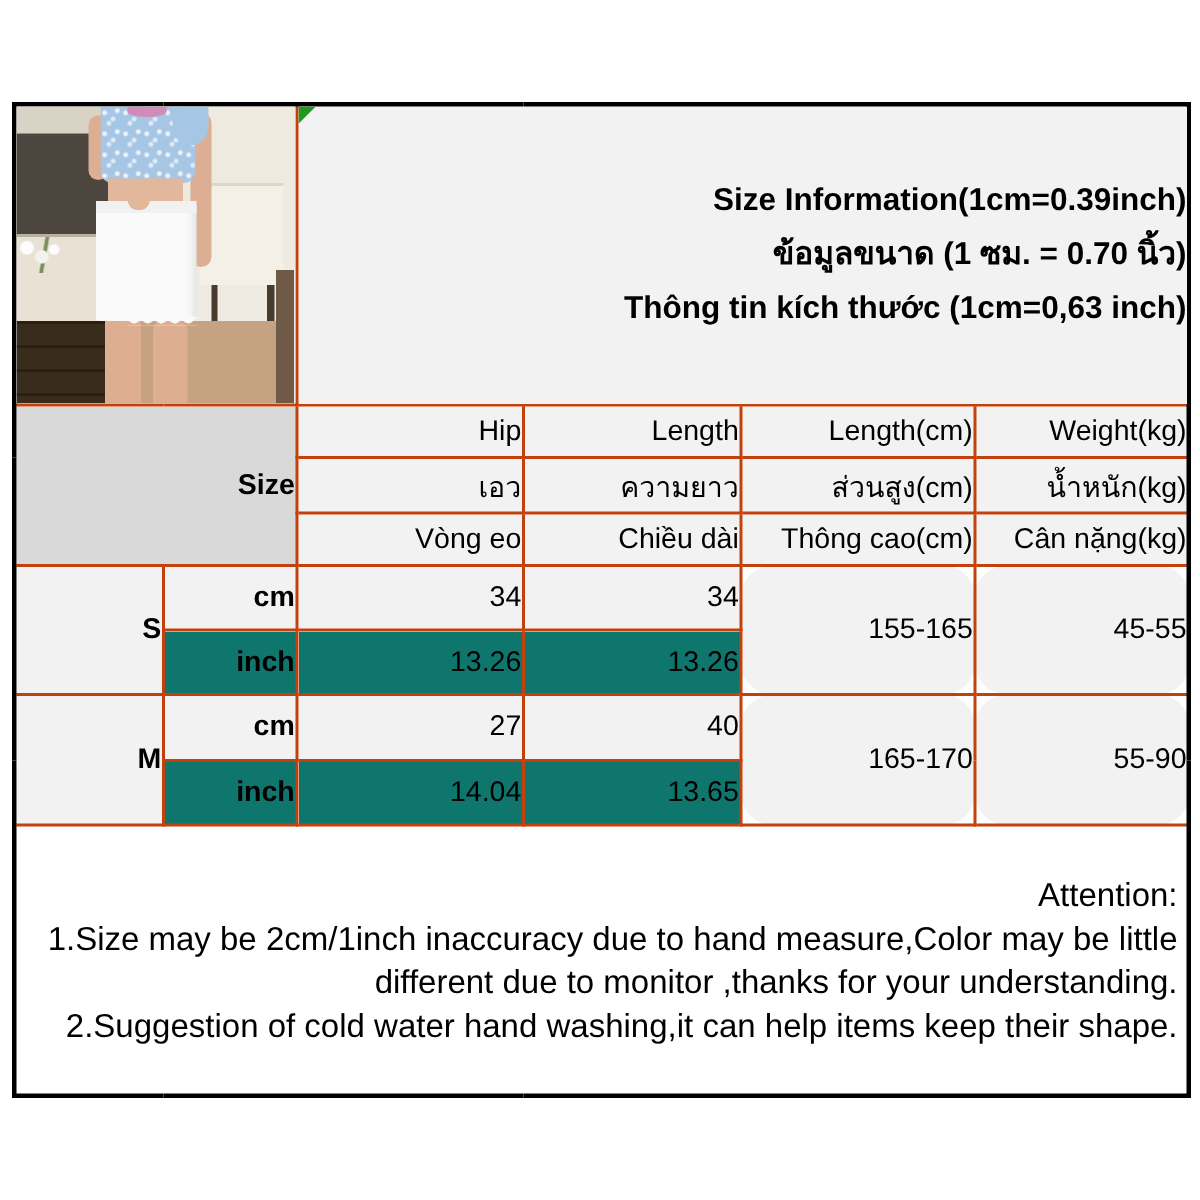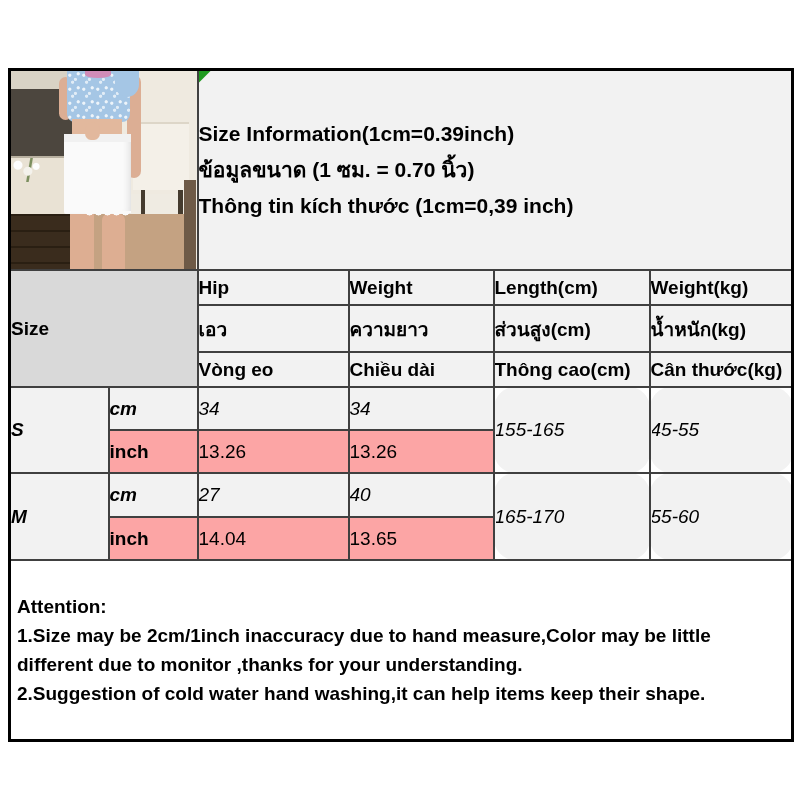--- a/index.html
+++ b/index.html
@@ -12,55 +12,55 @@
   .sheet { position: absolute; left: 0; top: 0; width: 800px; height: 800px; background: #fff; }
 
   table.size-table {
     position: absolute; left: 8px; top: 68px;
     width: 783px; height: 660px;
     border-collapse: collapse;
     table-layout: fixed;
     border: 3px solid #000;
   }
   table.size-table td {
-    border: 2px solid #404040;
-    text-align: left;
+    border: 2px solid #c2410c;
+    text-align: right;
     vertical-align: middle;
     font-size: 19px;
     overflow: hidden;
   }
 
   
   td.title-cell { background: #f2f2f2; position: relative; }
   .title-line { font-weight: bold; font-size: 21px; line-height: 36px; }
   .corner-triangle {
     position: absolute; left: 0; top: 0; width: 12px; height: 12px;
     background: #1f9a1f;
     clip-path: polygon(0 0, 100% 0, 0 100%);
   }
 
   
-  td.head { background: #f2f2f2; font-weight: bold; font-size: 18px; }
+  td.head { background: #f2f2f2; font-weight: normal; font-size: 18px; }
   td.size-corner { background: #d9d9d9; font-weight: bold; font-size: 38px; }
 
   
   td.size-label { background: #d9d9d9; font-weight: bold; }
   td.unit { font-weight: bold; }
-  tr.row-cm td { background: #f2f2f2; font-style: italic; }
-  tr.row-inch td { background: #fca5a5; }
+  tr.row-cm td { background: #f2f2f2; }
+  tr.row-inch td { background: #0f766e; }
   td.merged-val { background: #f2f2f2; border-radius: 21px; }
 
   
   td.attention-cell {
     background: #fff;
     text-align: left;
     vertical-align: top;
     padding: 4px 6px;
   }
-  .attention-text { font-size: 19px; line-height: 29px; font-weight: bold; }
+  .attention-text { font-size: 22px; line-height: 29px; font-weight: normal; }
 
   
   td.photo-cell { padding: 0; background: #fff; }
   .photo {
     position: relative; width: 100%; height: 198px;
     overflow: hidden; background: #efebe2;
   }
   .photo div { position: absolute; }
   .ph-wall-top      { left: 0; top: 0; width: 60%; height: 9%;  background: #d9d3c5; }
   .ph-dark-panel    { left: 0; top: 9%; width: 46%; height: 34%; background: #4c463e; }
@@ -149,42 +149,42 @@
           <div class="ph-waistband"></div>
           <div class="ph-hand"></div>
           <div class="ph-hem-inner"></div>
           <div class="ph-hem-outer"></div>
         </div>
       </td>
       <td colspan="4" class="title-cell">
         <div class="corner-triangle"></div>
         <div class="title-line">Size Information(1cm=0.39inch)</div>
         <div class="title-line">ข้อมูลขนาด (1 ซม. = 0.70 นิ้ว)</div>
-        <div class="title-line">Thông tin kích thước (1cm=0,39 inch)</div>
+        <div class="title-line">Thông tin kích thước (1cm=0,63 inch)</div>
       </td>
     </tr>
 
     <tr style="height:35px">
       <td colspan="2" rowspan="3" class="size-corner">Size</td>
       <td class="head">Hip</td>
-      <td class="head">Weight</td>
+      <td class="head">Length</td>
       <td class="head">Length(cm)</td>
       <td class="head">Weight(kg)</td>
     </tr>
-    <tr style="height:47px">
+    <tr style="height:37px">
       <td class="head">เอว</td>
       <td class="head">ความยาว</td>
       <td class="head">ส่วนสูง(cm)</td>
       <td class="head">น้ำหนัก(kg)</td>
     </tr>
     <tr style="height:35px">
       <td class="head">Vòng eo</td>
       <td class="head">Chiều dài</td>
       <td class="head">Thông cao(cm)</td>
-      <td class="head">Cân thước(kg)</td>
+      <td class="head">Cân nặng(kg)</td>
     </tr>
 
     <tr class="row-cm" style="height:43px">
       <td rowspan="2" class="size-label">S</td>
       <td class="unit">cm</td>
       <td>34</td>
       <td>34</td>
       <td rowspan="2" class="merged-val">155-165</td>
       <td rowspan="2" class="merged-val">45-55</td>
     </tr>
@@ -193,21 +193,21 @@
       <td>13.26</td>
       <td>13.26</td>
     </tr>
 
     <tr class="row-cm" style="height:44px">
       <td rowspan="2" class="size-label">M</td>
       <td class="unit">cm</td>
       <td>27</td>
       <td>40</td>
       <td rowspan="2" class="merged-val">165-170</td>
-      <td rowspan="2" class="merged-val">55-60</td>
+      <td rowspan="2" class="merged-val">55-90</td>
     </tr>
     <tr class="row-inch" style="height:43px">
       <td class="unit">inch</td>
       <td>14.04</td>
       <td>13.65</td>
     </tr>
 
     <tr style="height:180px">
       <td colspan="6" class="attention-cell">
         <div class="attention-text">Attention:</div>

